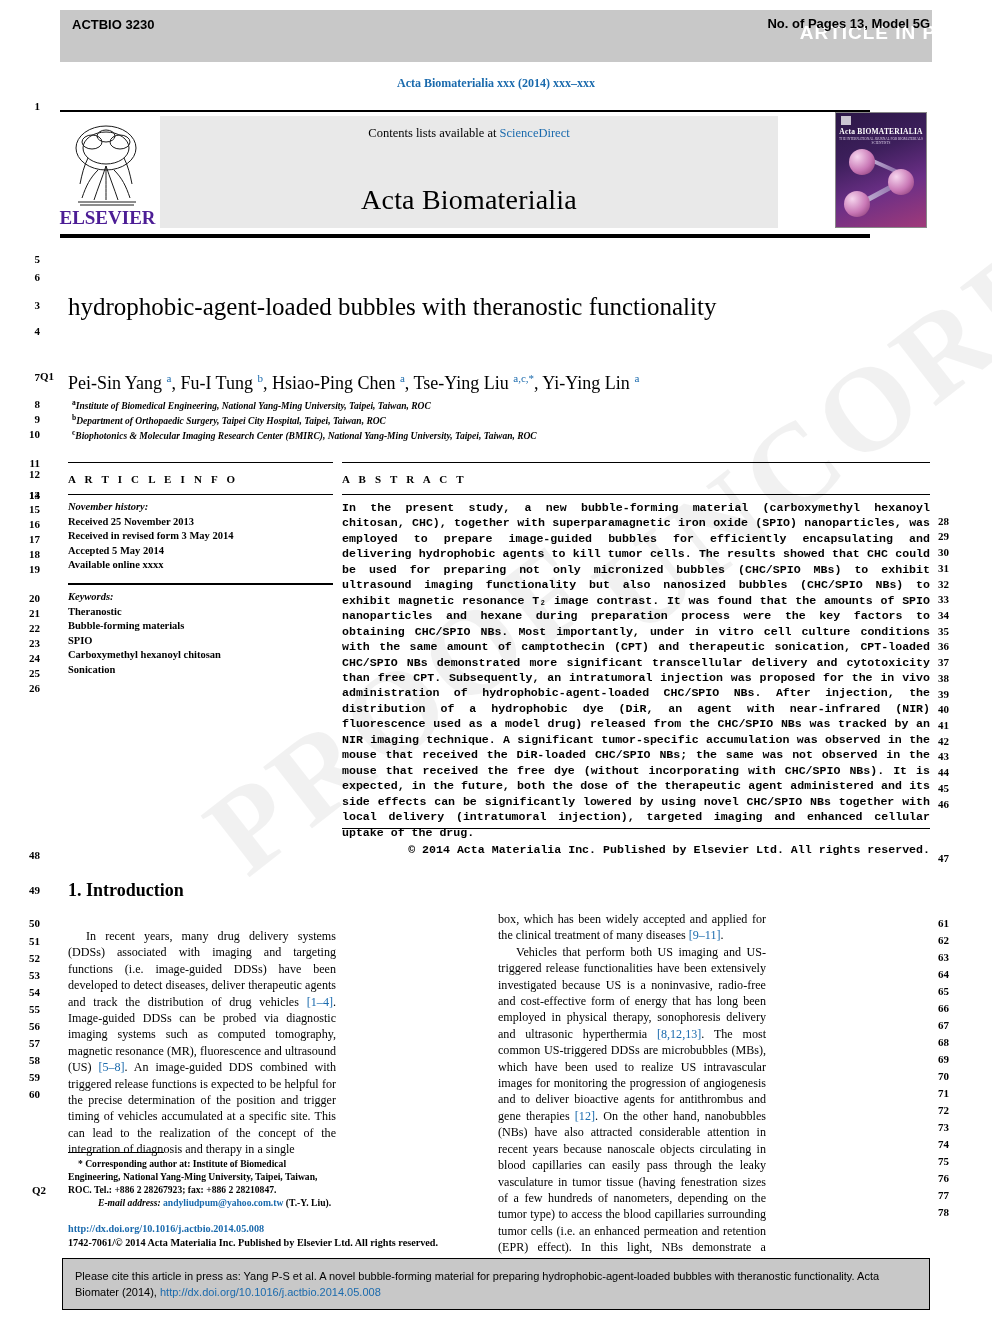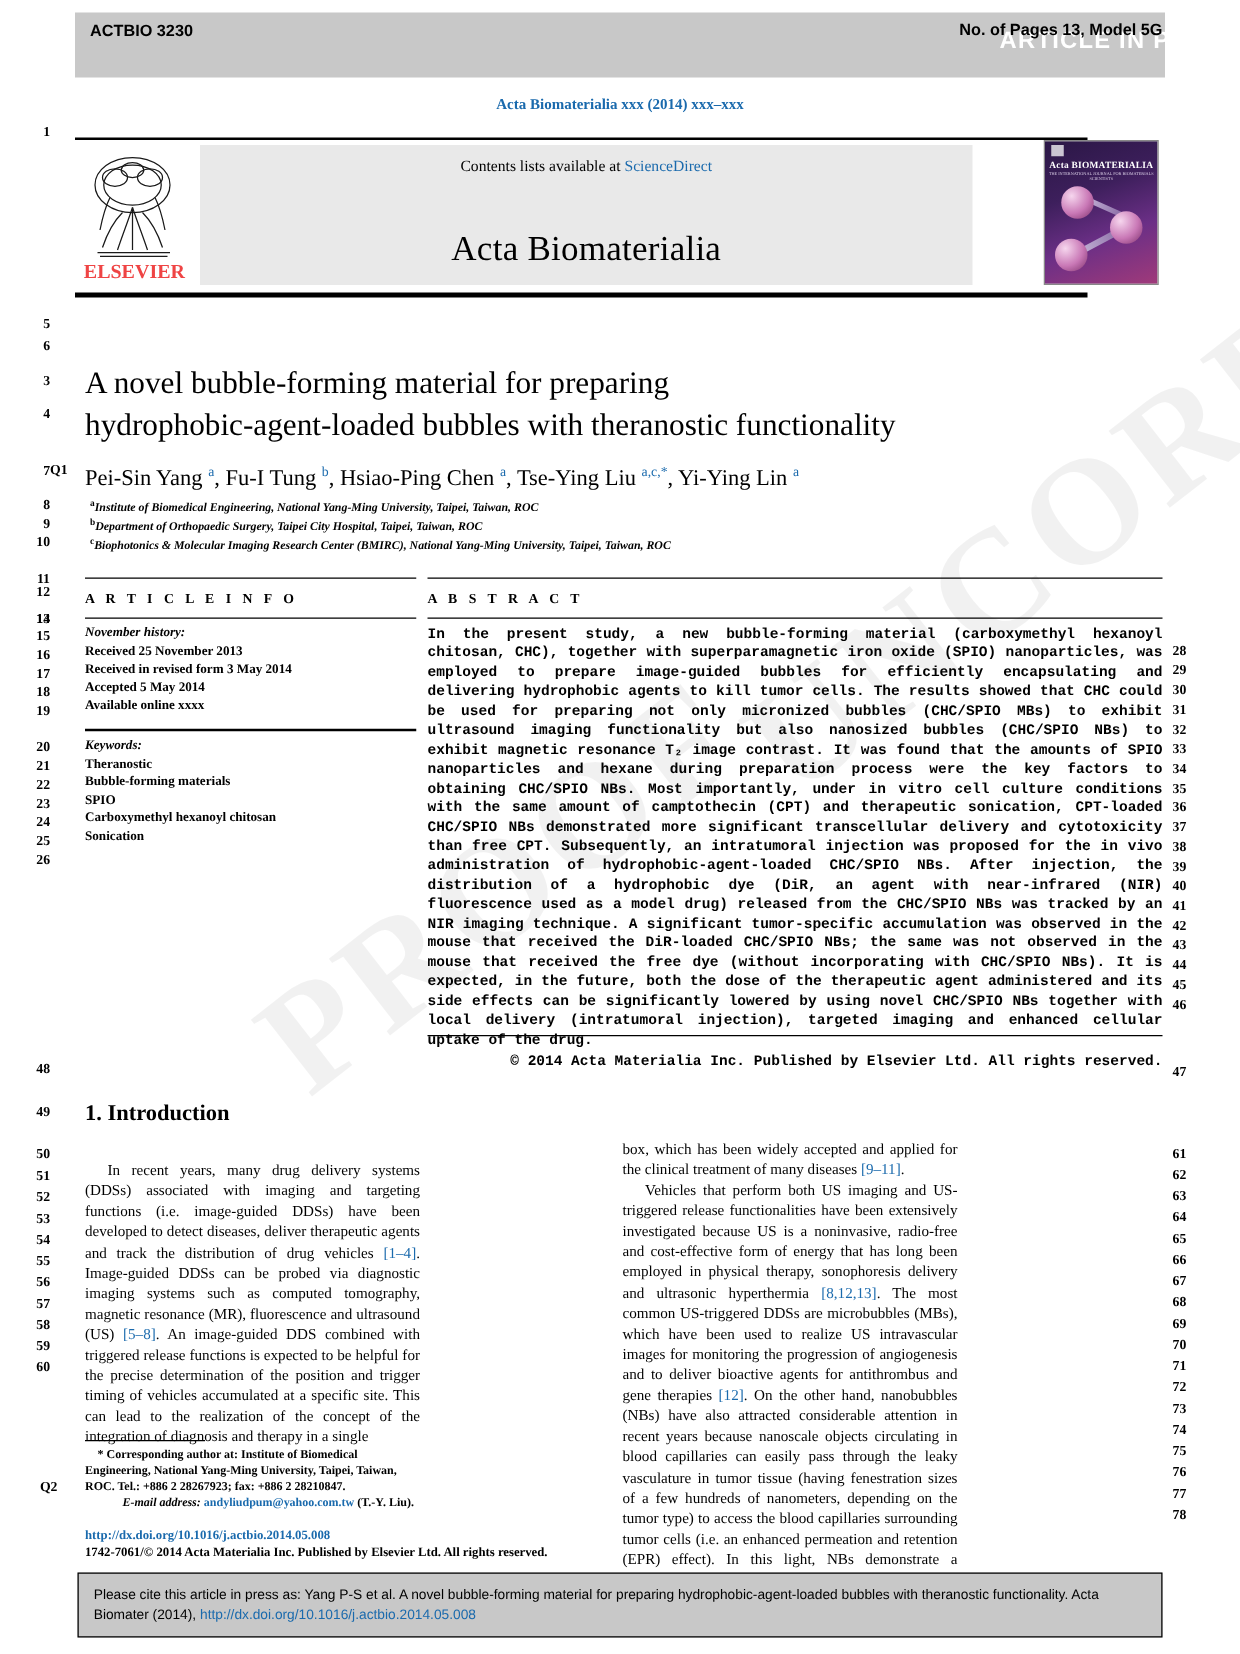--- a/index.html
+++ b/index.html
@@ -67,21 +67,21 @@
   .mast {
     position:absolute; left:60px; top:116px; width:810px; height:112px;
   }
   .mast-logo {
     position:absolute; left:0; top:0; width:95px; height:112px;
     display:flex; flex-direction:column; align-items:center; justify-content:flex-end;
   }
   .tree-svg { width:80px; height:86px; display:block; }
   .elsevier-word {
     font-family:"Liberation Serif", serif;
-    font-size:16px; font-weight:700; color:#ef4444; letter-spacing:0px;
+    font-size:19px; font-weight:700; color:#4c1d95; letter-spacing:0px;
     line-height:20px;
     text-align:center;
   }
   .mast-box {
     position:absolute; left:100px; top:0; width:618px; height:112px;
     background:#e9e9e9;
     display:flex; flex-direction:column; align-items:center; justify-content:space-between;
     padding:10px 0 12px 0;
   }
   .contents-line { font-size:12.5px; }
@@ -341,21 +341,20 @@
 <div class="lnum lnum-right" style="top:1087px">71</div>
 <div class="lnum lnum-right" style="top:1104px">72</div>
 <div class="lnum lnum-right" style="top:1121px">73</div>
 <div class="lnum lnum-right" style="top:1138px">74</div>
 <div class="lnum lnum-right" style="top:1155px">75</div>
 <div class="lnum lnum-right" style="top:1172px">76</div>
 <div class="lnum lnum-right" style="top:1189px">77</div>
 <div class="lnum lnum-right" style="top:1206px">78</div>
 
 <div class="title-block">
-  <div class="title-line">A novel bubble-forming material for preparing</div>
   <div class="title-line">hydrophobic-agent-loaded bubbles with theranostic functionality</div>
 </div>
 
 <div class="authors">Pei-Sin Yang <sup class="sup">a</sup>, Fu-I Tung <sup class="sup">b</sup>, Hsiao-Ping Chen <sup class="sup">a</sup>, Tse-Ying Liu <sup class="sup">a,c,</sup><sup class="sup">*</sup>, Yi-Ying Lin <sup class="sup">a</sup></div>
 
 <div class="aff" style="top:396px">
   <span class="aff-sup">a</span><span>Institute of Biomedical Engineering, National Yang-Ming University, Taipei, Taiwan, ROC</span>
 </div>
 <div class="aff" style="top:411px">
   <span class="aff-sup">b</span><span>Department of Orthopaedic Surgery, Taipei City Hospital, Taipei, Taiwan, ROC</span>

